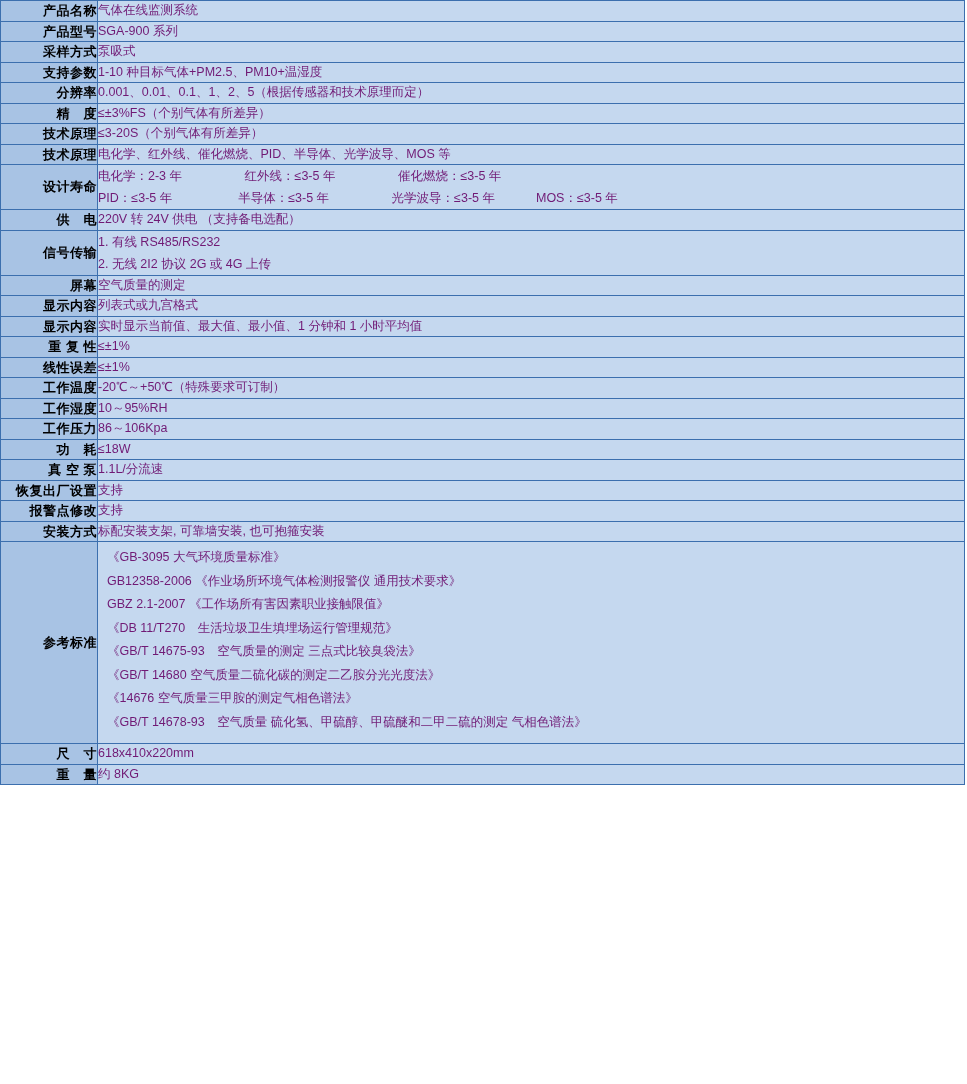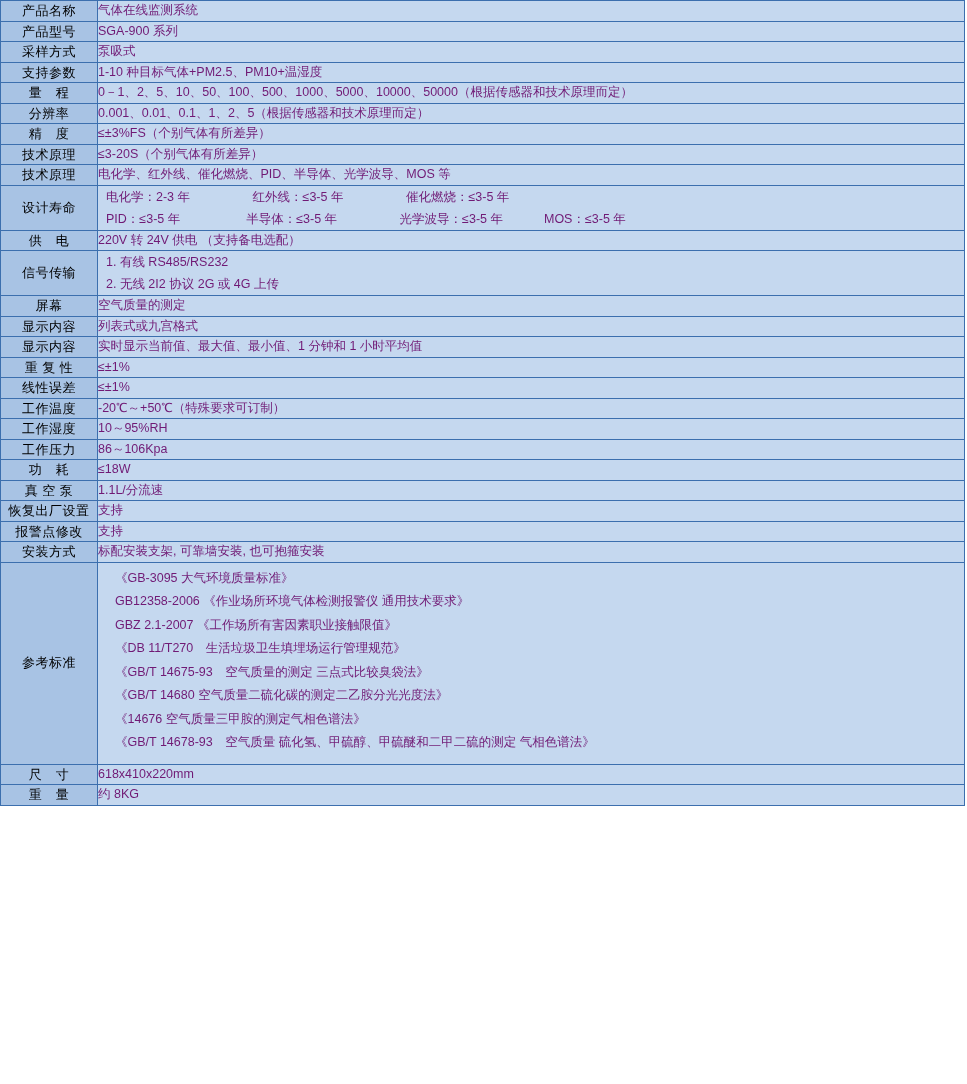--- a/index.html
+++ b/index.html
@@ -19,37 +19,36 @@
   }
   table.spec td {
     border: 1px solid #3c6fae;
     padding: 0;
     vertical-align: middle;
   }
   td.label {
     width: 96px;
     background: #a8c3e4;
     color: #000000;
-    font-weight: normal;
+    font-weight: bold;
     font-size: 13px;
-    text-align: center;
+    text-align: right;
     letter-spacing: 0.5px;
     padding: 6px 2px;
     line-height: 1.5;
   }
   td.value {
     background: #c5d8ef;
     color: #701a75;
     font-size: 12.5px;
     padding: 7px 9px;
     line-height: 1.55;
   }
   .multi-line div {
     padding: 1px 0;
-    margin-left: 8px;
   }
   .lifespan-row {
     display: block;
     white-space: pre;
     font-size: 12.5px;
     line-height: 1.6;
   }
   .std-line {
     font-size: 12.5px;
     line-height: 1.72;
@@ -72,24 +71,20 @@
         <td class="label">产品型号</td>
         <td class="value">SGA-900 系列</td>
       </tr>
       <tr>
         <td class="label">采样方式</td>
         <td class="value">泵吸式</td>
       </tr>
       <tr>
         <td class="label">支持参数</td>
         <td class="value">1-10 种目标气体+PM2.5、PM10+温湿度</td>
-      </tr>
-      <tr>
-        <td class="label">量　程</td>
-        <td class="value">0－1、2、5、10、50、100、500、1000、5000、10000、50000（根据传感器和技术原理而定）</td>
       </tr>
       <tr>
         <td class="label">分辨率</td>
         <td class="value">0.001、0.01、0.1、1、2、5（根据传感器和技术原理而定）</td>
       </tr>
       <tr>
         <td class="label">精　度</td>
         <td class="value">≤±3%FS（个别气体有所差异）</td>
       </tr>
       <tr>

